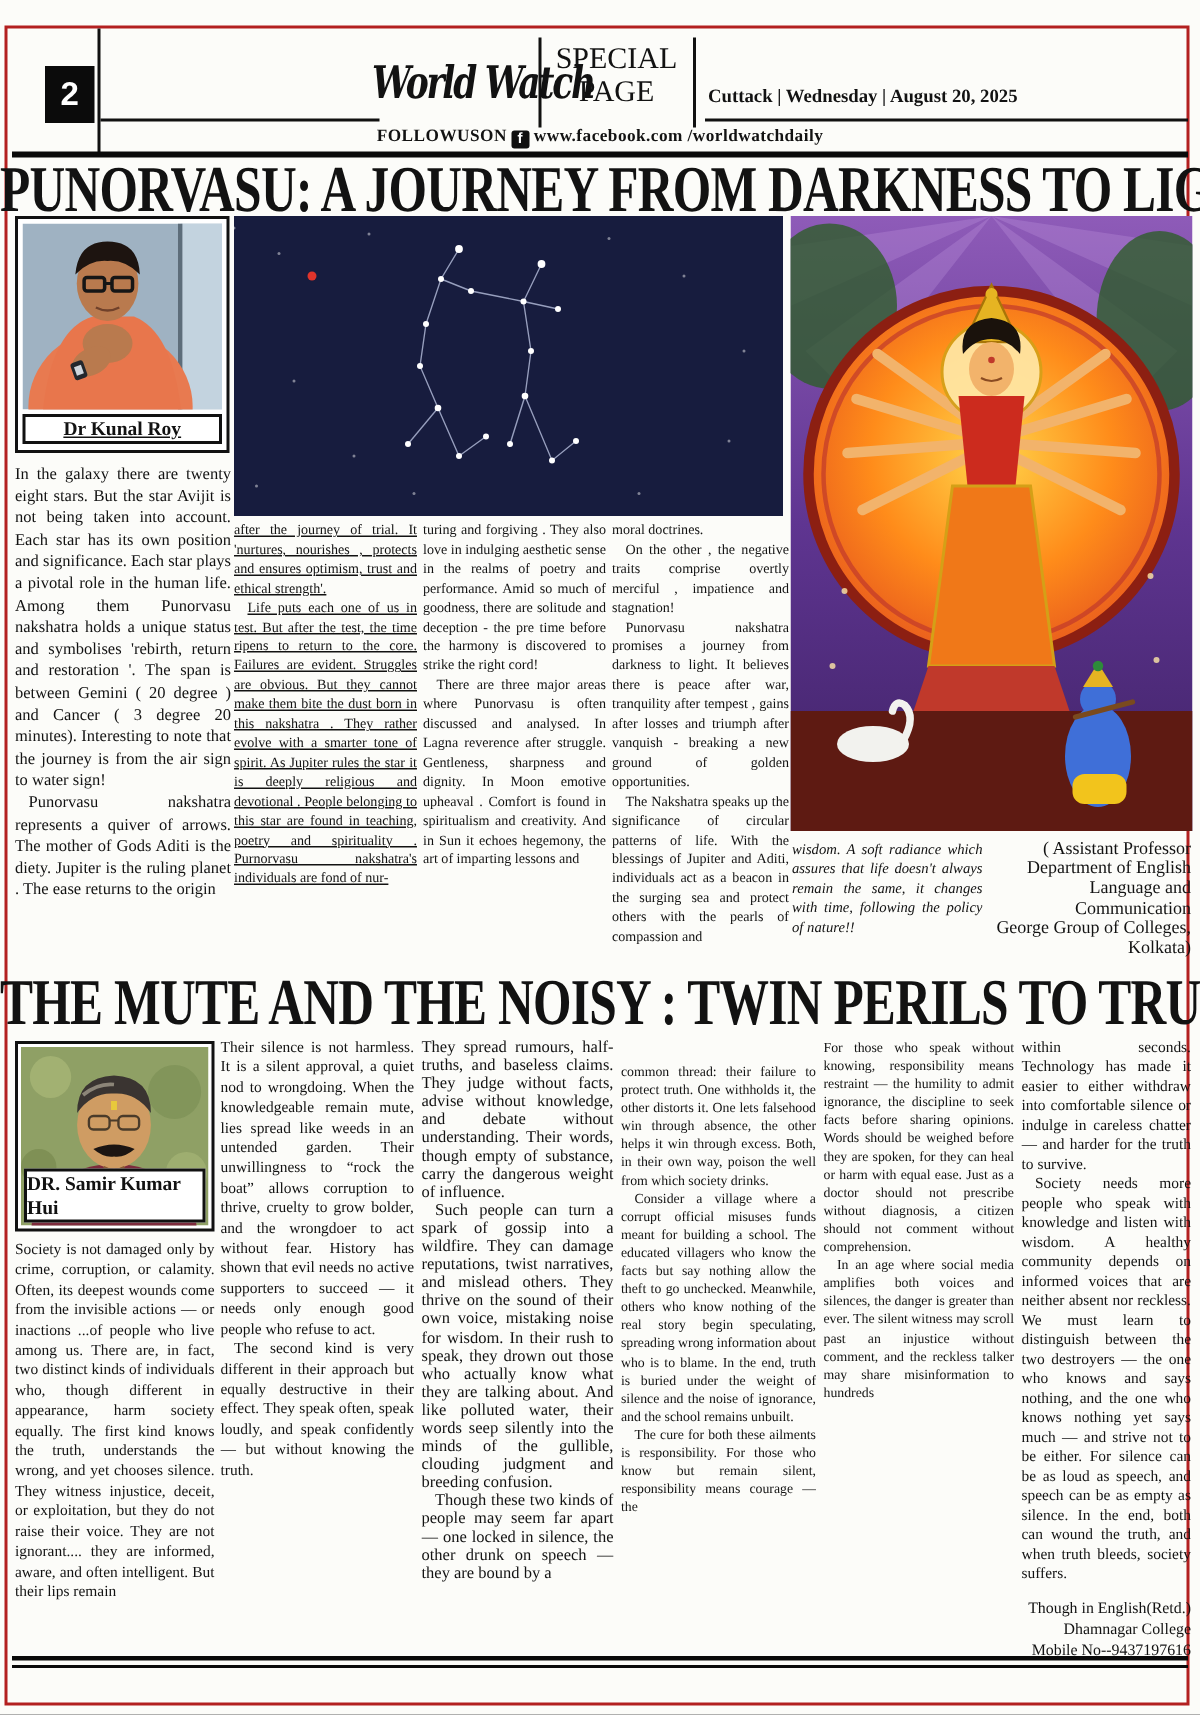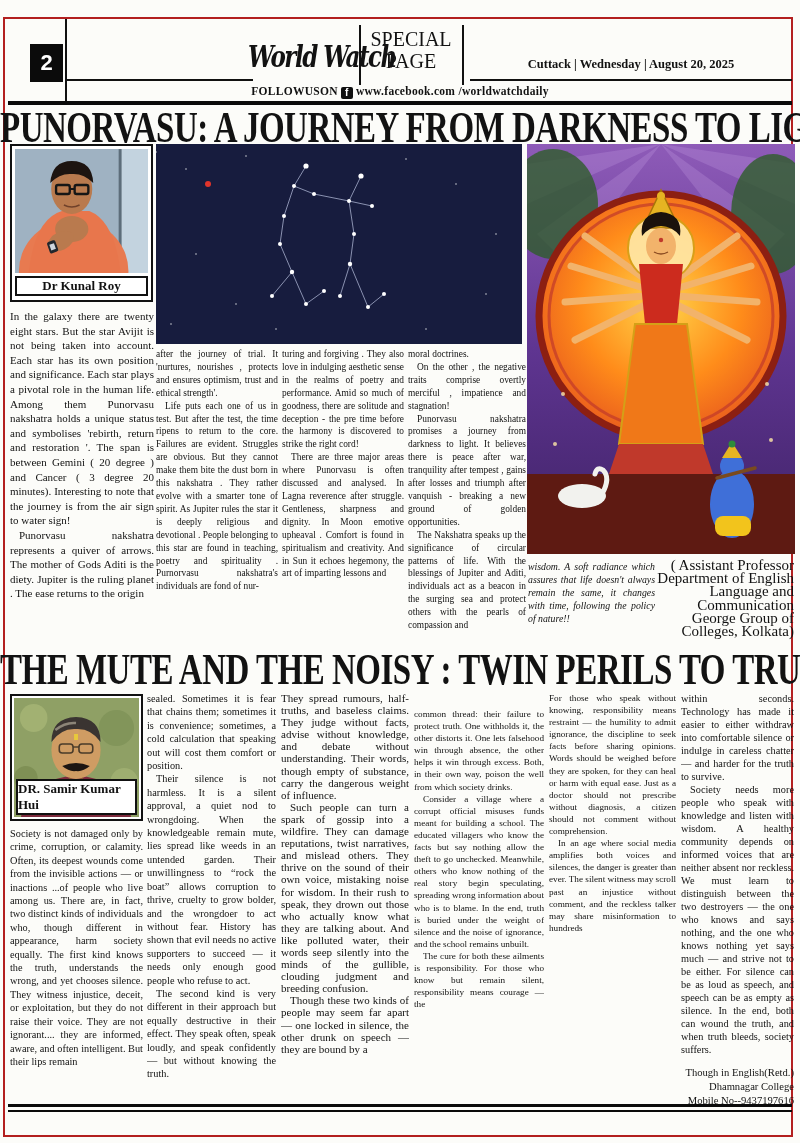--- a/index.html
+++ b/index.html
@@ -14,52 +14,52 @@
         font-family:"Liberation Sans",sans-serif;}
   .vline{position:absolute;left:65px;top:19px;width:2px;height:84px;background:#111;}
   .hl-left{position:absolute;left:67px;top:79px;width:186px;height:2px;background:#111;}
   .masthead{position:absolute;left:248px;top:42px;width:120px;text-align:center;
             font-family:"DejaVu Serif",serif;font-weight:bold;font-style:italic;font-size:23px;
             letter-spacing:-1.5px;transform:scaleY(1.3);transform-origin:50% 50%;white-space:nowrap;}
   .bar-l{position:absolute;left:359px;top:25px;width:2px;height:60px;background:#111;}
   .bar-r{position:absolute;left:462px;top:25px;width:2px;height:60px;background:#111;}
   .section{position:absolute;left:362px;top:28px;width:98px;text-align:center;font-weight:normal;
            font-size:20px;line-height:1.1;}
-  .dateline{position:absolute;left:472px;top:57px;width:318px;font-weight:bold;font-size:12.5px;white-space:nowrap;text-align:center;}
+  .dateline{position:absolute;left:472px;top:57px;width:318px;font-weight:bold;font-size:12.5px;white-space:nowrap;}
   .hl-right{position:absolute;left:470px;top:79px;width:322px;height:2px;background:#111;}
   .followrow{position:absolute;left:0;top:85px;width:100%;text-align:center;font-weight:bold;
              font-size:11.5px;letter-spacing:0.3px;}
   .fbicon{display:inline-block;width:12px;height:12px;background:#101010;color:#fff;font-size:10px;
           line-height:12px;text-align:center;border-radius:2px;margin:0 3px;vertical-align:-1px;
           font-family:"Liberation Sans",sans-serif;font-weight:bold;}
   .thickrule{position:absolute;left:8px;top:101px;width:784px;height:3.5px;background:#0a0a0a;}
 
   
   .headline{position:absolute;left:0;width:800px;margin:0;text-align:center;font-weight:bold;
             font-size:33px;letter-spacing:-0.5px;white-space:nowrap;
             transform:scaleY(1.32);transform-origin:50% 0;}
   #headline1{top:104px;}
   #headline2{top:646px;}
 
   
   .photo-frame1{position:absolute;left:10px;top:144px;width:143px;height:158px;border:2px solid #111;
-                box-sizing:border-box;background:#fff;padding:3px;}
+                box-sizing:border-box;background:#fff;padding:3px;text-decoration:underline;}
   .photo-frame1 svg{display:block;width:100%;height:124px;}
   .photo-cap1{margin-top:3px;border:2px solid #111;text-align:center;font-weight:bold;font-size:13px;padding:0;}
 
   .textcol{position:absolute;text-align:justify;overflow:hidden;}
   .textcol p{margin:0;}
   .textcol p + p{text-indent:9px;}
 
   #a1c1{left:10px;top:309px;width:144px;height:337px;font-size:11px;line-height:14.6px;}
-  #a1c2{left:156px;top:348px;width:122px;height:298px;font-size:9.4px;line-height:12.9px;}
+  #a1c2{left:156px;top:348px;width:122px;height:298px;font-size:9.4px;line-height:12.9px;text-decoration:underline;}
   #a1c3{left:282px;top:348px;width:122px;height:298px;font-size:9.4px;line-height:12.9px;}
   #a1c4{left:408px;top:348px;width:118px;height:298px;font-size:9.4px;line-height:12.9px;}
   #a1c5{left:528px;top:560px;width:127px;height:86px;font-size:9.8px;line-height:13px;font-style:italic;}
-  .credit1{position:absolute;left:654px;top:559px;width:140px;font-size:15px;line-height:13.2px;
+  .credit1{position:absolute;left:654px;top:559px;width:140px;font-size:12px;line-height:13.2px;
            text-align:right;white-space:pre-line;}
 
   .constellation{position:absolute;left:156px;top:144px;width:366px;height:200px;}
   .constellation svg{display:block;width:100%;height:100%;}
   .deity{position:absolute;left:527px;top:144px;width:268px;height:410px;}
   .deity svg{display:block;width:100%;height:100%;}
 
   
   .photo-frame2{position:absolute;left:10px;top:694px;width:133px;height:127px;border:2px solid #111;
                 box-sizing:border-box;padding:2px;background:#fff;}
@@ -284,21 +284,20 @@
       <path d="M56,80 Q63,84 70,80" stroke="#8a5a34" stroke-width="1.4" fill="none"></path>
       <rect x="61" y="36" width="4" height="6" fill="#e8c93c"></rect>
     </svg>
     <figcaption class="photo-cap2">DR. Samir Kumar Hui</figcaption>
   </figure>
 
   <div id="a2c1" class="textcol">
       <p>Society is not damaged only by crime, corruption, or calamity. Often, its deepest wounds come from the invisible actions — or inactions ...of people who live among us. There are, in fact, two distinct kinds of individuals who, though different in appearance, harm society equally. The first kind knows the truth, understands the wrong, and yet chooses silence. They witness injustice, deceit, or exploitation, but they do not raise their voice. They are not ignorant.... they are informed, aware, and often intelligent. But their lips remain</p>
     </div>
   <div id="a2c2" class="textcol">
-      <p>sealed. Sometimes it is fear that chains them; sometimes it is convenience; sometimes, a cold calculation that speaking out will cost them comfort or position.</p>
       <p>Their silence is not harmless. It is a silent approval, a quiet nod to wrongdoing. When the knowledgeable remain mute, lies spread like weeds in an untended garden. Their unwillingness to “rock the boat” allows corruption to thrive, cruelty to grow bolder, and the wrongdoer to act without fear. History has shown that evil needs no active supporters to succeed — it needs only enough good people who refuse to act.</p>
       <p>The second kind is very different in their approach but equally destructive in their effect. They speak often, speak loudly, and speak confidently — but without knowing the truth.</p>
     </div>
   <div id="a2c3" class="textcol">
       <p>They spread rumours, half-truths, and baseless claims. They judge without facts, advise without knowledge, and debate without understanding. Their words, though empty of substance, carry the dangerous weight of influence.</p>
       <p>Such people can turn a spark of gossip into a wildfire. They can damage reputations, twist narratives, and mislead others. They thrive on the sound of their own voice, mistaking noise for wisdom. In their rush to speak, they drown out those who actually know what they are talking about. And like polluted water, their words seep silently into the minds of the gullible, clouding judgment and breeding confusion.</p>
       <p>Though these two kinds of people may seem far apart — one locked in silence, the other drunk on speech — they are bound by a</p>
     </div>
   <div id="a2c4" class="textcol">
       <p>common thread: their failure to protect truth. One withholds it, the other distorts it. One lets falsehood win through absence, the other helps it win through excess. Both, in their own way, poison the well from which society drinks.</p>

